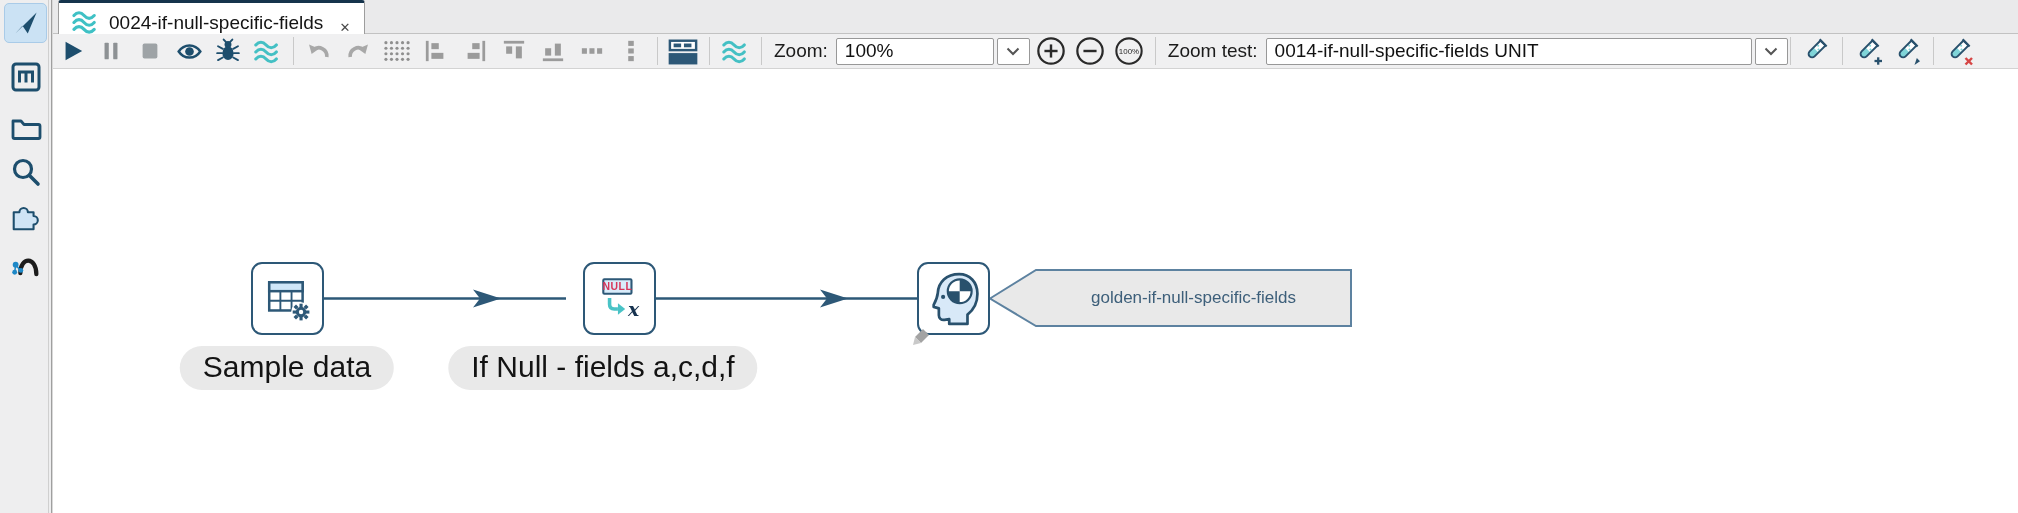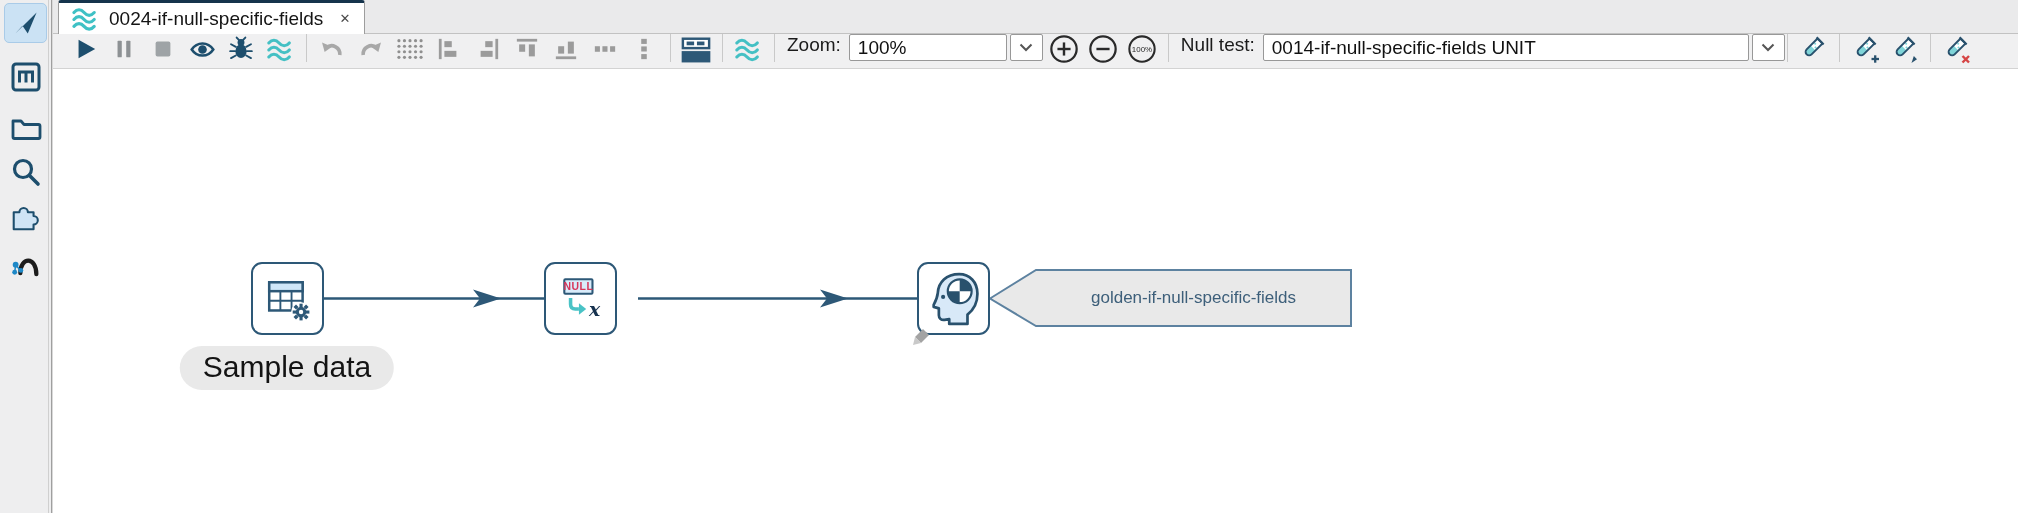--- a/index.html
+++ b/index.html
@@ -11,26 +11,26 @@
   .sidebar .edge { position:absolute; right:2px; top:0; bottom:0; width:1px; background:#cfcfcf; }
   .persp { position:absolute; left:4px; width:43px; height:40px; display:flex; align-items:center; justify-content:center; border-radius:5px; cursor:pointer; }
   .persp.active { background:#cbe2f4; border:1px solid #a9cbe8; }
   .persp svg { display:block; }
 
   
   .main { flex:1; display:flex; flex-direction:column; border-left:1px solid #d9d9d9; min-width:0; }
 
   
   .tabbar { height:34px; background:#eaeaeb; border-bottom:1px solid #c2c2c2; position:relative; flex:0 0 34px; }
-  .tab { position:absolute; left:5px; top:0; height:34px; background:#ffffff; border:1px solid #9d9d9d; border-bottom:none; border-top:3px solid #15344c; border-radius:3px 3px 0 0; display:flex; align-items:center; padding:0 14px 0 12px; gap:10px; }
+  .tab { position:absolute; left:5px; top:0; height:34px; background:#ffffff; border:1px solid #9d9d9d; border-bottom:none; border-top:3px solid #15344c; border-radius:3px 3px 0 0; display:flex; align-items:flex-end; padding:0 14px 0 12px; gap:10px; }
   .tab-title { font-size:19px; color:#141414; white-space:nowrap; }
   .tab-close { font-size:13px; color:#4a4a4a; margin-left:6px; cursor:pointer; line-height:1; }
 
   
-  .toolbar { height:35px; background:#f0f0f1; border-bottom:1px solid #d3d3d3; display:flex; padding-left:17px; flex:0 0 35px; }
+  .toolbar { height:35px; background:#f0f0f1; border-bottom:1px solid #d3d3d3; display:flex; align-items:center; padding-left:4px; flex:0 0 35px; }
   .tbtn { width:30px; height:30px; display:flex; align-items:center; justify-content:center; margin-right:9px; flex:0 0 auto; cursor:pointer; }
   .tbtn svg { display:block; }
   .sep { width:1px; height:28px; background:#c9c9c9; margin:0 10px 0 2px; flex:0 0 1px; }
   .tb-label { font-size:19px; color:#1b1b1b; margin:0 8px 0 2px; white-space:nowrap; }
   .combo { height:27px; background:#ffffff; border:1px solid #989898; border-radius:2px; display:flex; align-items:center; padding:0 8px; font-size:19px; color:#111; white-space:nowrap; overflow:hidden; }
   .combo.zoom { width:158px; }
   .combo.unit { width:486px; }
   .combo-arrow { height:27px; width:33px; background:#fff; border:1px solid #989898; border-radius:2px; margin-left:3px; display:flex; align-items:center; justify-content:center; cursor:pointer; flex:0 0 33px; }
 
   
@@ -280,21 +280,21 @@
           <line x1="9" y1="16" x2="23" y2="16" stroke="#2a2a2a" stroke-width="2.6"></line>
         </svg>
       </div>
       <div class="tbtn">
         <svg width="30" height="30" viewBox="0 0 32 32">
           <circle cx="16" cy="16" r="13.5" fill="none" stroke="#2a2a2a" stroke-width="2.2"></circle>
           <text x="16" y="19.5" text-anchor="middle" font-size="8.5" font-family="Liberation Sans, sans-serif" fill="#2a2a2a">100%</text>
         </svg>
       </div>
       <div class="sep"></div>
-      <span class="tb-label">Null test:</span>
+      <span class="tb-label">Zoom test:</span>
       <div class="combo unit">
         <span>0014-if-null-specific-fields UNIT</span>
       </div>
       <div class="combo-arrow">
         <svg width="14" height="9" viewBox="0 0 14 9">
             <path d="M1.5 1.5 L7 7 L12.5 1.5" fill="none" stroke="#555" stroke-width="2"></path>
           </svg>
       </div>
       <div class="sep"></div>
       <div class="tbtn">
@@ -385,29 +385,30 @@
             <rect x="29" y="29" width="3.4" height="3.4" transform="rotate(45 30.7 30.7)"></rect>
             <rect x="38.6" y="29" width="3.4" height="3.4" transform="rotate(45 40.3 30.7)"></rect>
             <rect x="29" y="38.6" width="3.4" height="3.4" transform="rotate(45 30.7 40.3)"></rect>
             <rect x="38.6" y="38.6" width="3.4" height="3.4" transform="rotate(45 40.3 40.3)"></rect>
           </g>
           <circle cx="35.5" cy="35.5" r="2.1" fill="#ffffff"></circle>
         </svg>
       </div>
       <div class="pill" style="left:234px">Sample data</div>
 
-      <div class="node" style="left:491px; top:193px;">
+      <div class="node" style="left:530px; top:193px;">
         <svg width="48" height="48" viewBox="0 0 46 46">
           <rect x="7" y="4" width="27" height="14" rx="1" fill="#d9ecfa" stroke="#2d5877" stroke-width="2"></rect>
           <text x="20.5" y="14.8" text-anchor="middle" font-size="10" font-weight="bold" letter-spacing="0.5" font-family="Liberation Sans, sans-serif" fill="#d7365a">NULL</text>
           <path d="M13 22 L13 28 Q13 32.5 17.5 32.5 L21 32.5" fill="none" stroke="#49c3c6" stroke-width="3.4"></path>
           <polygon points="21,27 21,38 28,32.5" fill="#49c3c6"></polygon>
           <text x="36" y="39" text-anchor="middle" font-size="18" font-weight="bold" font-style="italic" font-family="DejaVu Serif, serif" fill="#16324f">x</text>
         </svg>
       </div>
+      <div class="pill" style="left:550px">If Null - fields a,c,d,f</div>
 
       <div class="node" style="left:864px; top:193px;">
         <svg width="52" height="56" viewBox="0 0 50 54">
           <path d="M30 3 C17.5 3 10 11 9.4 21 C9 25 7.6 28.5 5.4 32.6 L5.4 34.6 L10.4 36 L10.4 42.6 C10.4 45.8 12.8 47.6 15.9 47.1 L20.4 46.4 L20.4 51 L38 51 L38 42 C44.2 37.3 47.6 30.2 47.6 22 C47.6 10.6 40 3 30 3 Z" fill="#d8e9f8" stroke="#29516d" stroke-width="2.6" stroke-linejoin="round"></path>
           <circle cx="30.5" cy="19.5" r="11.5" fill="#ffffff" stroke="#29516d" stroke-width="2.1"></circle>
           <path d="M30.5 8 A11.5 11.5 0 0 1 42 19.5 L30.5 19.5 Z" fill="#29516d"></path>
           <path d="M30.5 31 A11.5 11.5 0 0 1 19 19.5 L30.5 19.5 Z" fill="#29516d"></path>
           <circle cx="14.5" cy="25" r="2" fill="#29516d"></circle>
         </svg>
       </div>

